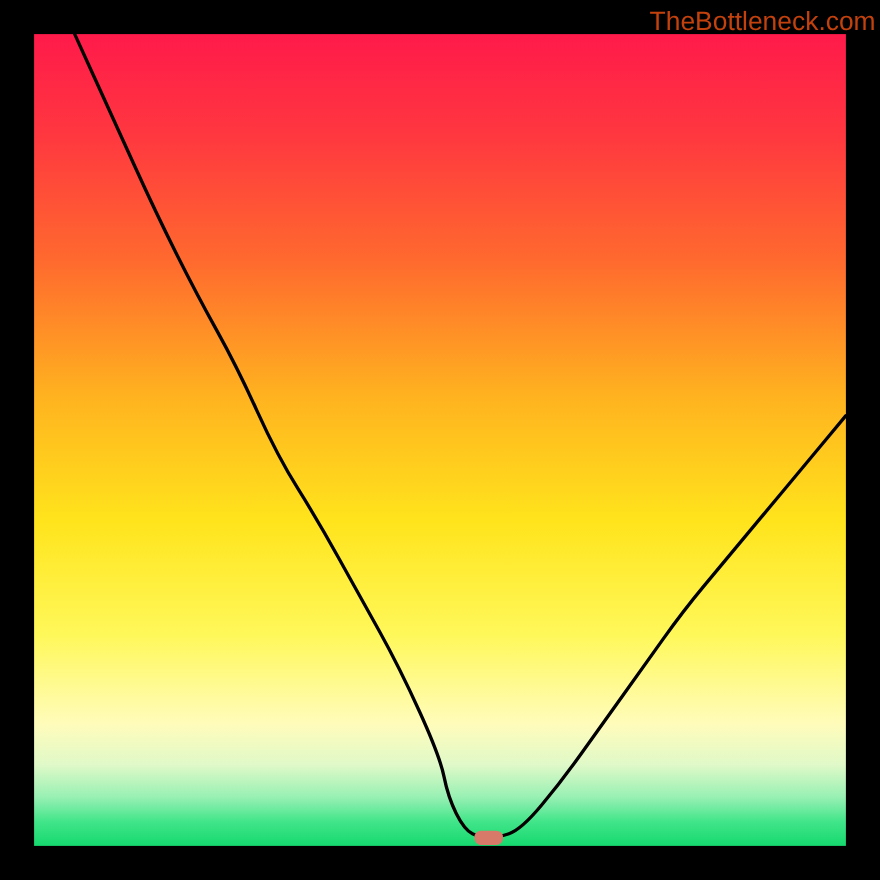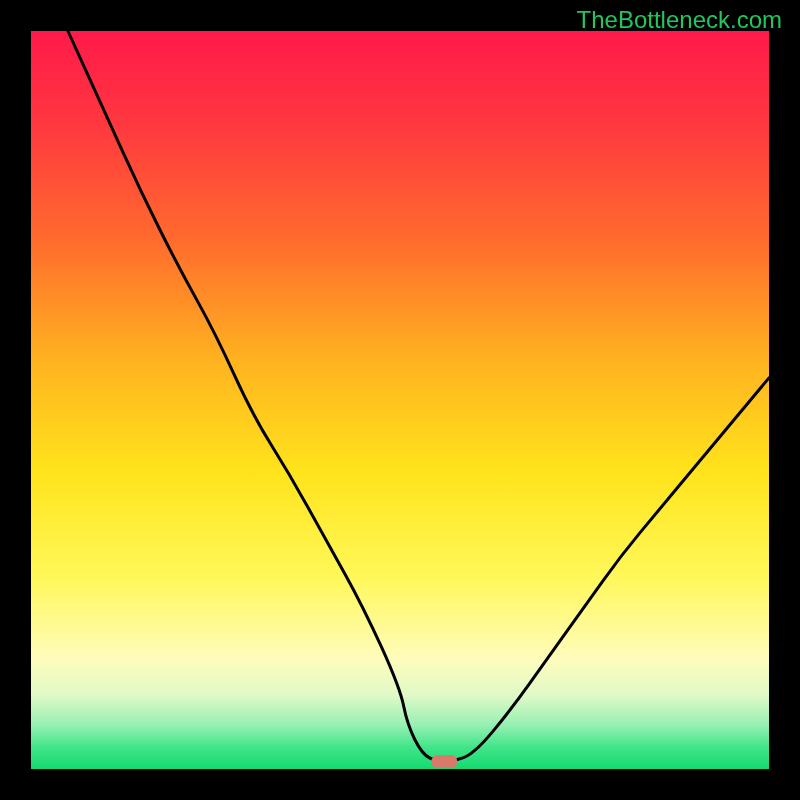--- a/index.html
+++ b/index.html
@@ -34,22 +34,22 @@
       #fffcbb 85%,
       #e0f9c8 90%,
       #98f0b3 94%,
       #42e58a 97%,
       #15d96e 100%
     );
   }
   .watermark {
     position: absolute;
     top: 6px;
-    right: 18px;
-    color: #22c55e;
+    right: 4px;
+    color: #c2410c;
     font-size: 24px;
     font-weight: 500;
     user-select: none;
   }
   svg.curve {
     position: absolute;
     left: 0;
     top: 0;
     width: 738px;
     height: 738px;

